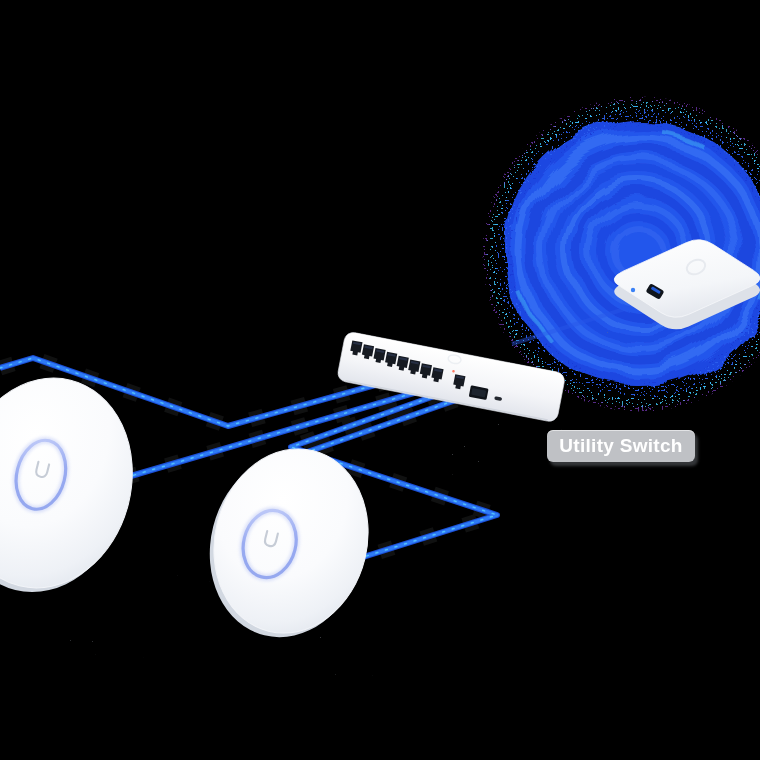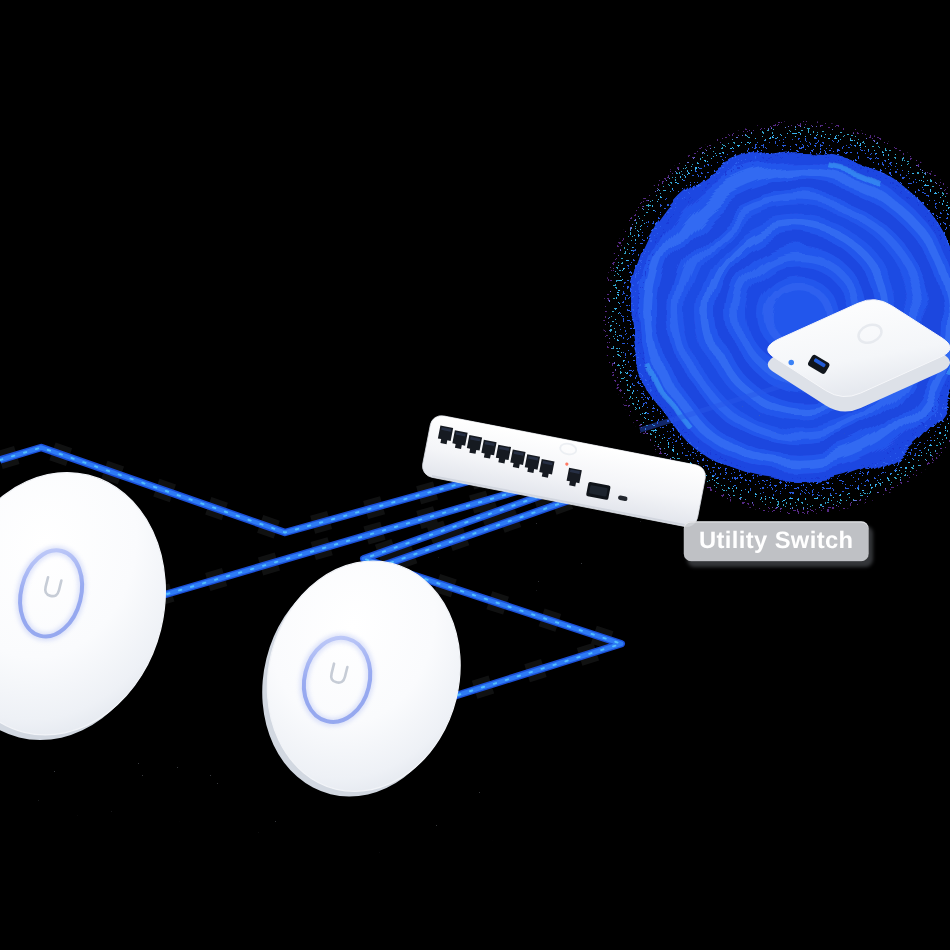--- a/index.html
+++ b/index.html
@@ -1,20 +1,20 @@
 <!DOCTYPE html>
 <html><head>
 <meta charset="utf-8">
 <style>
   html,body{margin:0;padding:0;background:#000;}
   body{width:760px;height:760px;overflow:hidden;font-family:"Liberation Sans",sans-serif;}
   .stage{position:relative;width:760px;height:760px;background:#000;}
   .stage svg{position:absolute;left:0;top:0;}
   .badge{
-    position:absolute;left:547px;top:417px;width:148px;height:32px;
+    position:absolute;left:547px;top:430px;width:148px;height:32px;
     display:flex;align-items:center;justify-content:center;
     background:rgba(206,208,212,0.93);
     border-radius:6px;
     box-shadow:inset 0 1px 0 rgba(255,255,255,0.55), 3px 4px 3px rgba(95,98,104,0.55);
   }
   .badge span{
     color:#fff;font-size:19px;font-weight:bold;letter-spacing:0.3px;
     font-family:"Liberation Sans",sans-serif;
   }
 </style>

